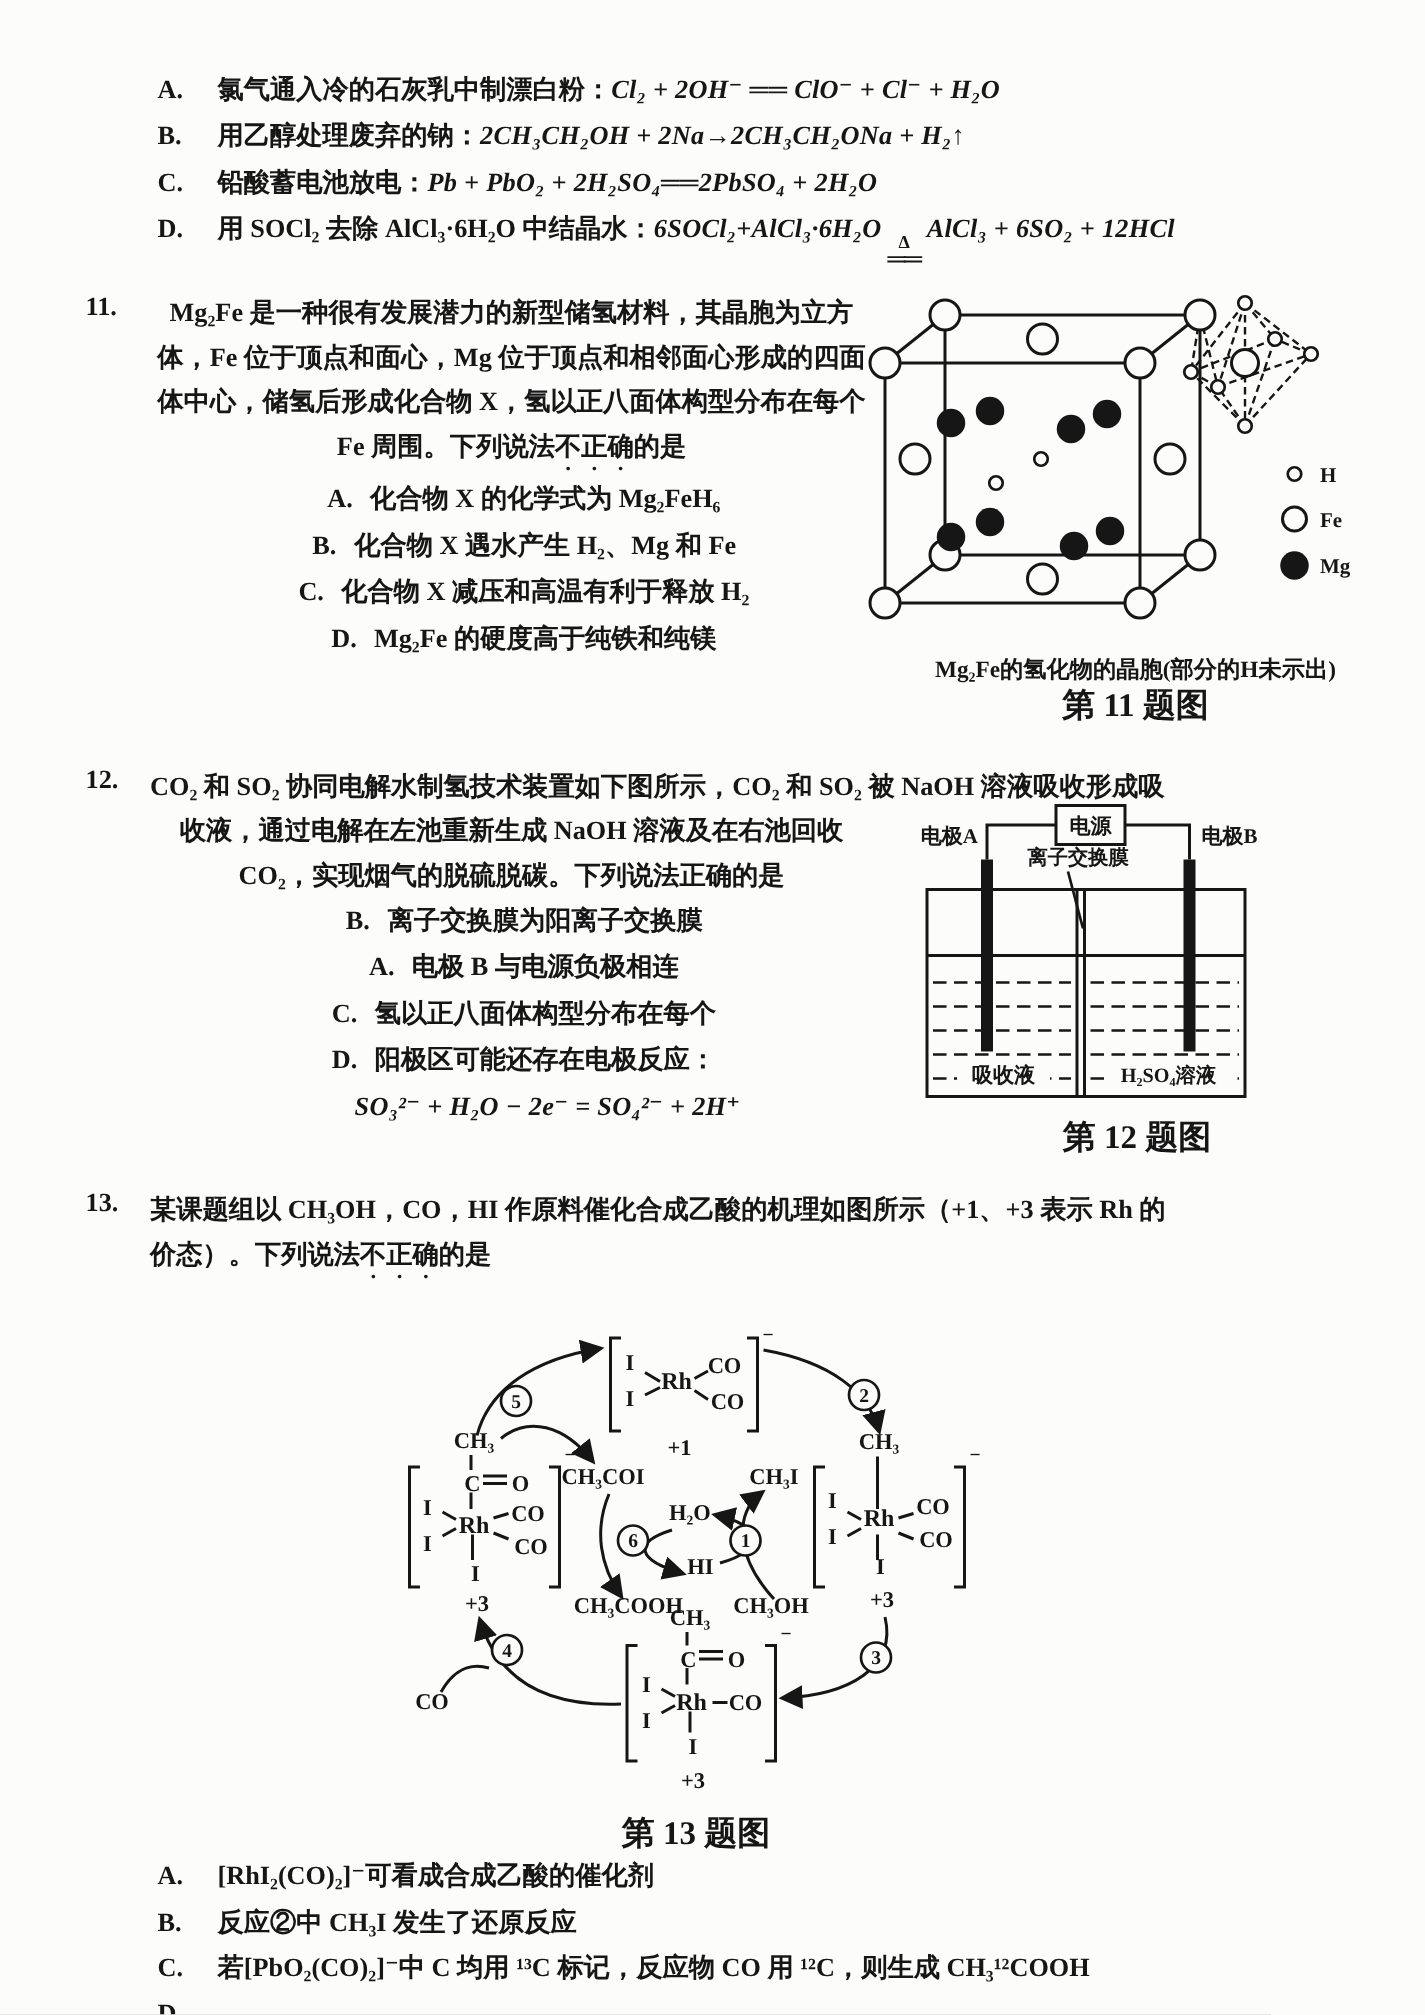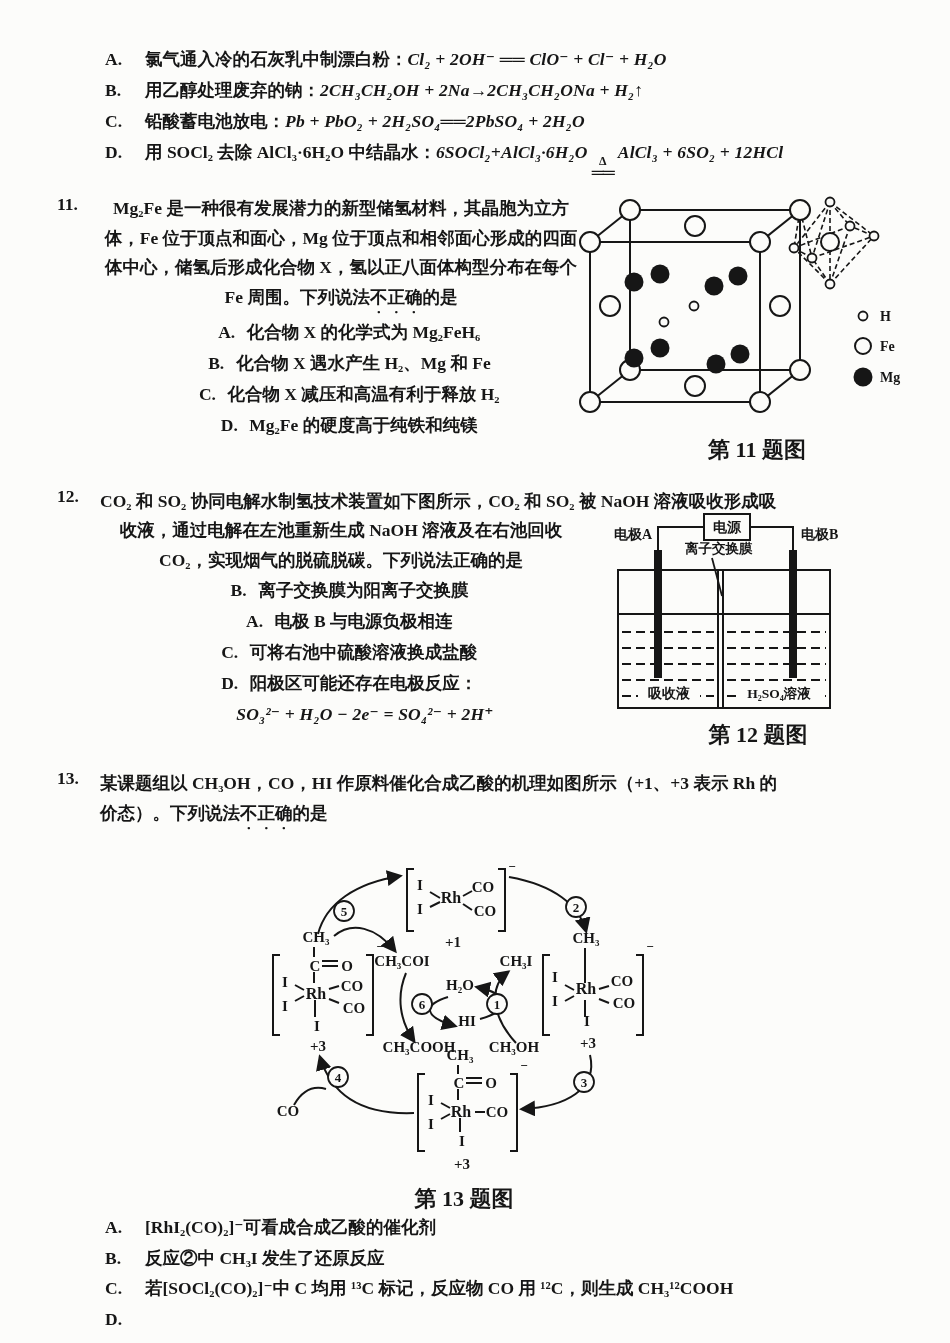--- a/index.html
+++ b/index.html
@@ -140,32 +140,33 @@
         </g>
         <g font-size="14">
           <circle cx="295" cy="122" r="4.5" fill="#fcfcfa" stroke="#161616" stroke-width="1.8"></circle>
           <text x="312" y="127">H</text>
           <circle cx="295" cy="152" r="8" fill="#fcfcfa" stroke="#161616" stroke-width="2"></circle>
           <text x="312" y="157">Fe</text>
           <circle cx="295" cy="183" r="9.5" fill="#161616"></circle>
           <text x="312" y="188">Mg</text>
         </g>
       </svg>
+      <div class="cap1">Mg₂Fe的氢化物的晶胞(部分的H未示出)</div>
       <div class="cap2">第 11 题图</div>
     </div>
   </section>
 
-  <section class="q" style="height:282px;">
+  <section class="q" style="height:282px;margin-top:23px;">
     <span class="qnum">12.</span>
     <div class="line wide">CO₂ 和 SO₂ 协同电解水制氢技术装置如下图所示，CO₂ 和 SO₂ 被 NaOH 溶液吸收形成吸</div>
     <div class="col">
       <p style="margin:0;">收液，通过电解在左池重新生成 NaOH 溶液及在右池回收 CO₂，实现烟气的脱硫脱碳。下列说法正确的是</p>
       <div class="copt"><span class="olab">B.</span><span>离子交换膜为阳离子交换膜</span></div>
       <div class="copt"><span class="olab">A.</span><span>电极 B 与电源负极相连</span></div>
-      <div class="copt"><span class="olab">C.</span><span>可将右池中硫酸溶液换成盐酸</span></div>
+      <div class="copt"><span class="olab">C.</span><span>氢以正八面体构型分布在每个</span></div>
       <div class="copt"><span class="olab">D.</span><span>阳极区可能还存在电极反应：</span></div>
       <div class="eqline formula">SO₃²⁻ + H₂O − 2e⁻ = SO₄²⁻ + 2H⁺</div>
     </div>
 
     <div class="fig fig12">
       <svg width="372" height="205" viewBox="0 0 372 205">
         <g class="bond">
           <rect x="132" y="2" width="46" height="26" fill="#fcfcfa"></rect>
           <polyline points="132,15 86,15 86,38" fill="none"></polyline>
           <polyline points="178,15 221,15 221,38" fill="none"></polyline>
@@ -349,17 +350,17 @@
           <text x="208" y="305">I</text>
           <text x="270" y="229" font-size="13">−</text>
           <text x="208" y="328">+3</text>
         </g>
       </svg>
       <div class="cap2">第 13 题图</div>
     </div>
 
     <div class="opt" style="line-height:30.5px;"><span class="olab">A.</span><span>[RhI₂(CO)₂]⁻可看成合成乙酸的催化剂</span></div>
     <div class="opt" style="line-height:30.5px;"><span class="olab">B.</span><span>反应②中 CH₃I 发生了还原反应</span></div>
-    <div class="opt" style="line-height:30.5px;"><span class="olab">C.</span><span>若[SOCl₂(CO)₂]⁻中 C 均用 ¹³C 标记，反应物 CO 用 ¹²C，则生成 CH₃¹²COOH</span></div>
+    <div class="opt" style="line-height:30.5px;"><span class="olab">C.</span><span>若[PbO₂(CO)₂]⁻中 C 均用 ¹³C 标记，反应物 CO 用 ¹²C，则生成 CH₃¹²COOH</span></div>
     <div class="opt" style="line-height:30.5px;"><span class="olab">D.</span></div>
   </section>
 
 </div>
 
 </body></html>

